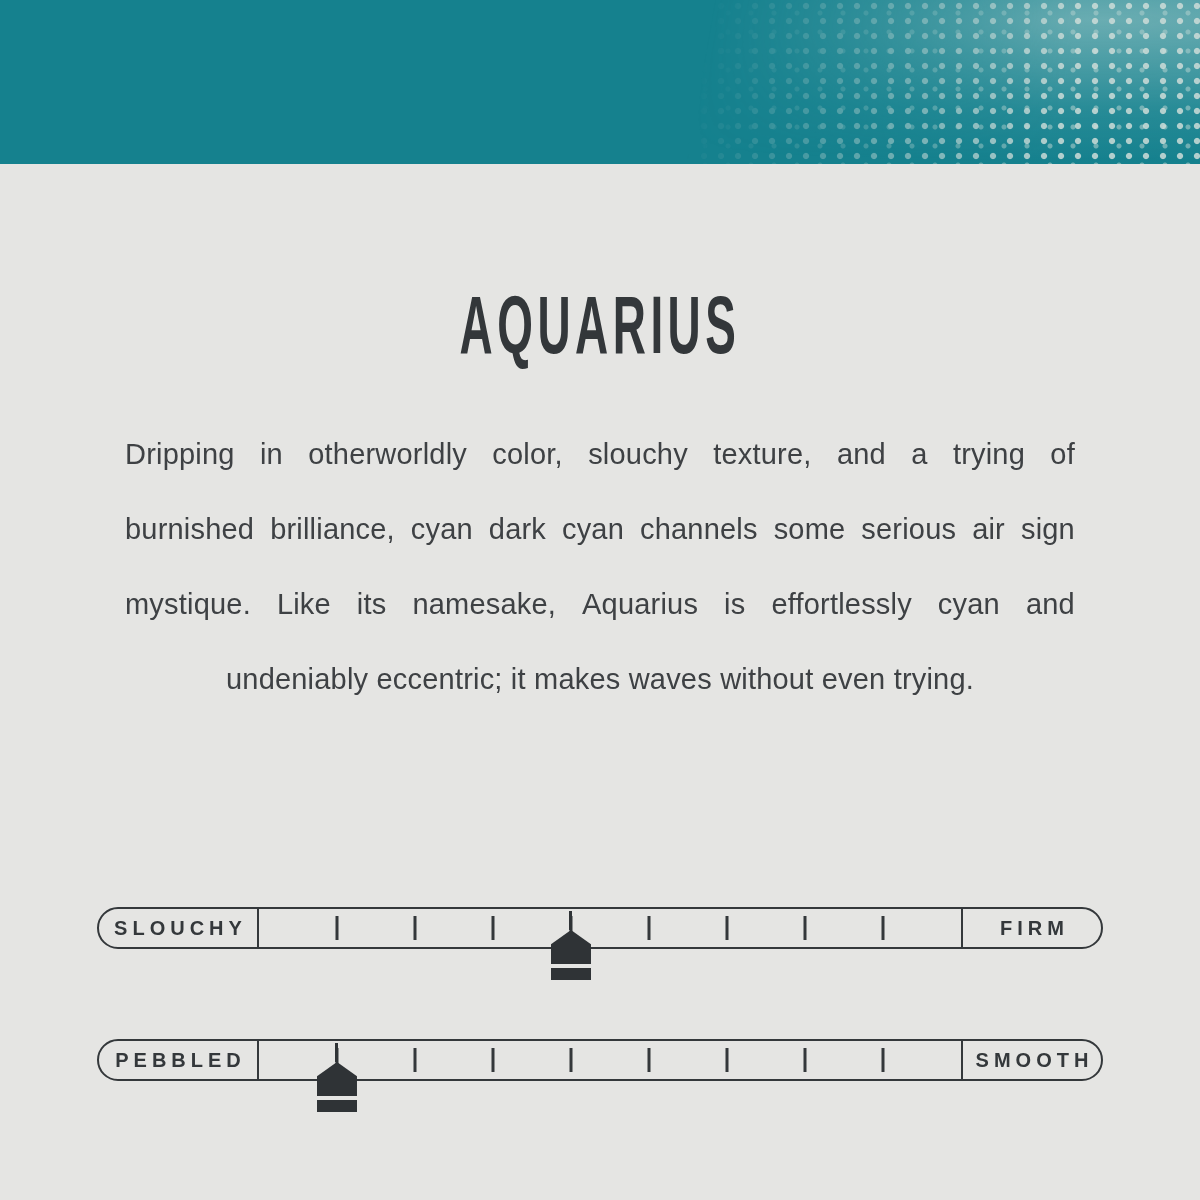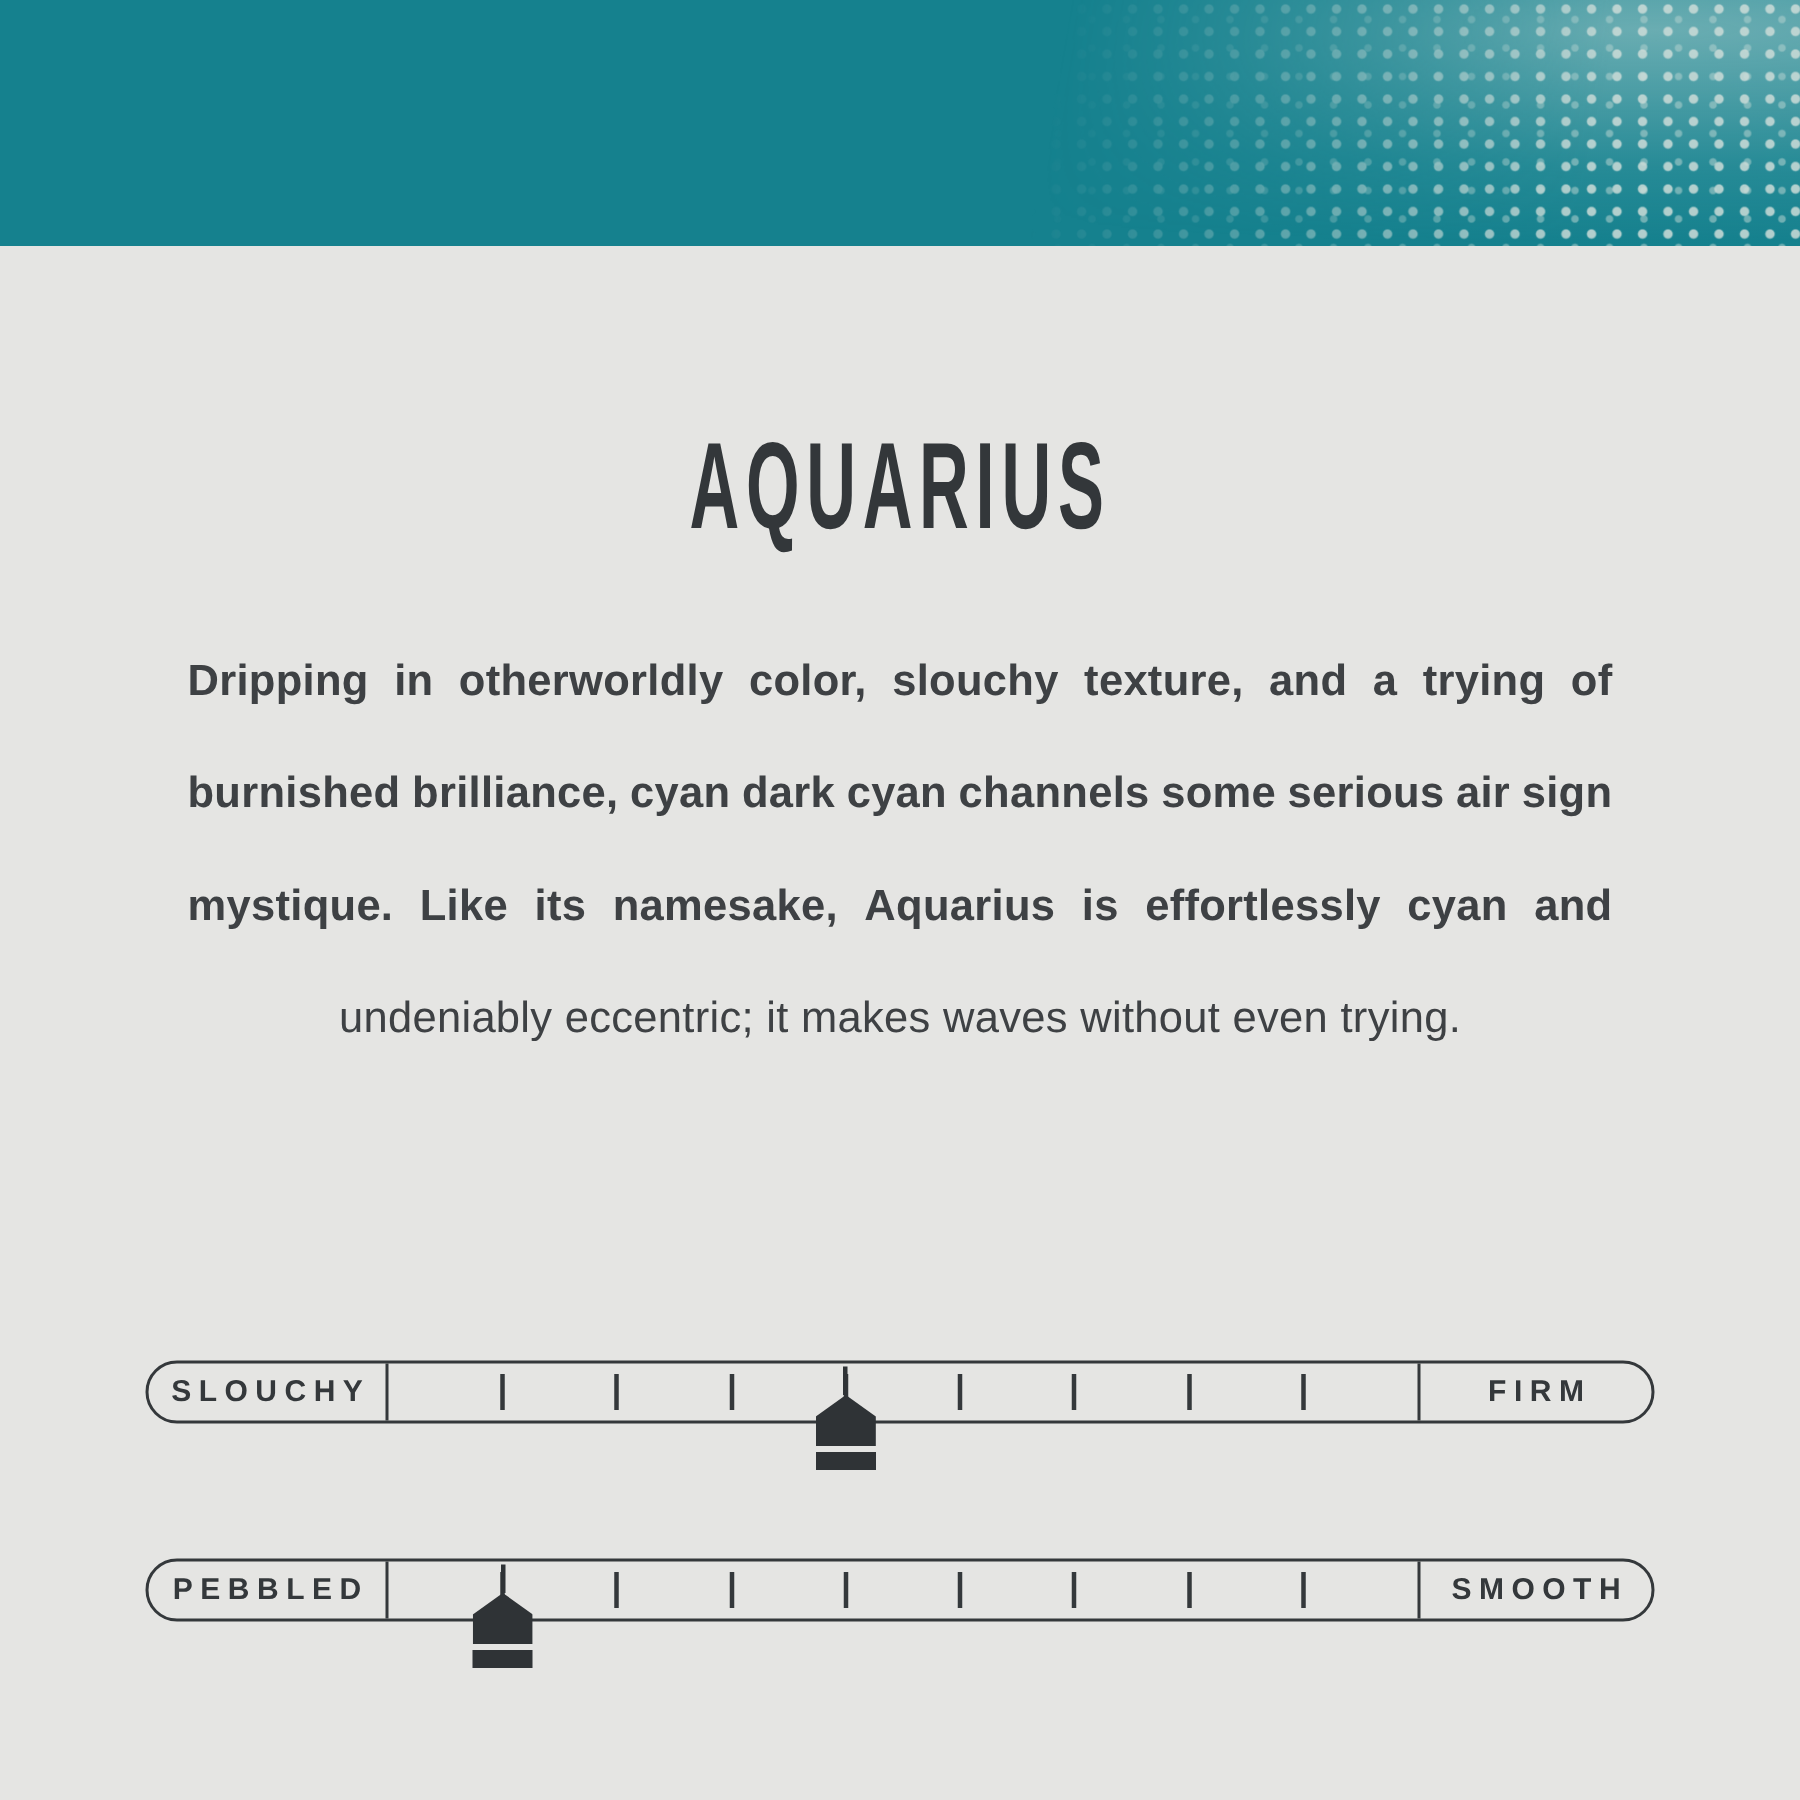--- a/index.html
+++ b/index.html
@@ -53,21 +53,21 @@
     margin:43px 125px 0 125px;
     color:#3e4144;
     font-size:29px;
     letter-spacing:0.2px;
   }
   .line{
     height:75px;
     display:flex;
     align-items:center;
   }
-  .line.justify{ justify-content:space-between;font-weight:bold; }
+  .line.justify{ justify-content:space-between; }
   .line.center{ display:block; line-height:75px; text-align:center; }
 
   
   .sliders{ margin:190px 97px 0 97px; }
   .slider-row{ position:relative; height:76px; }
   .slider-row + .slider-row{ margin-top:56px; }
 
   .track{
     box-sizing:border-box;
     width:1006px;height:42px;
@@ -78,21 +78,21 @@
   }
   .cell{
     box-sizing:border-box;
     display:flex;align-items:center;justify-content:center;
     color:#34383b;
     font-size:20px;font-weight:bold;
     letter-spacing:5px;
     text-indent:5px;
   }
   .cell-left{ width:160px; border-right:2.5px solid #34383b; }
-  .cell-right{ width:156px; border-left:2.5px solid #34383b; }
+  .cell-right{ width:140px; border-left:2.5px solid #34383b; }
   .track-mid{ flex:1; position:relative; }
 
   .tick{
     position:absolute;top:50%;
     width:3px;height:24px;
     transform:translate(-50%,-50%);
     background:#34383b;
   }
 
   .marker{

